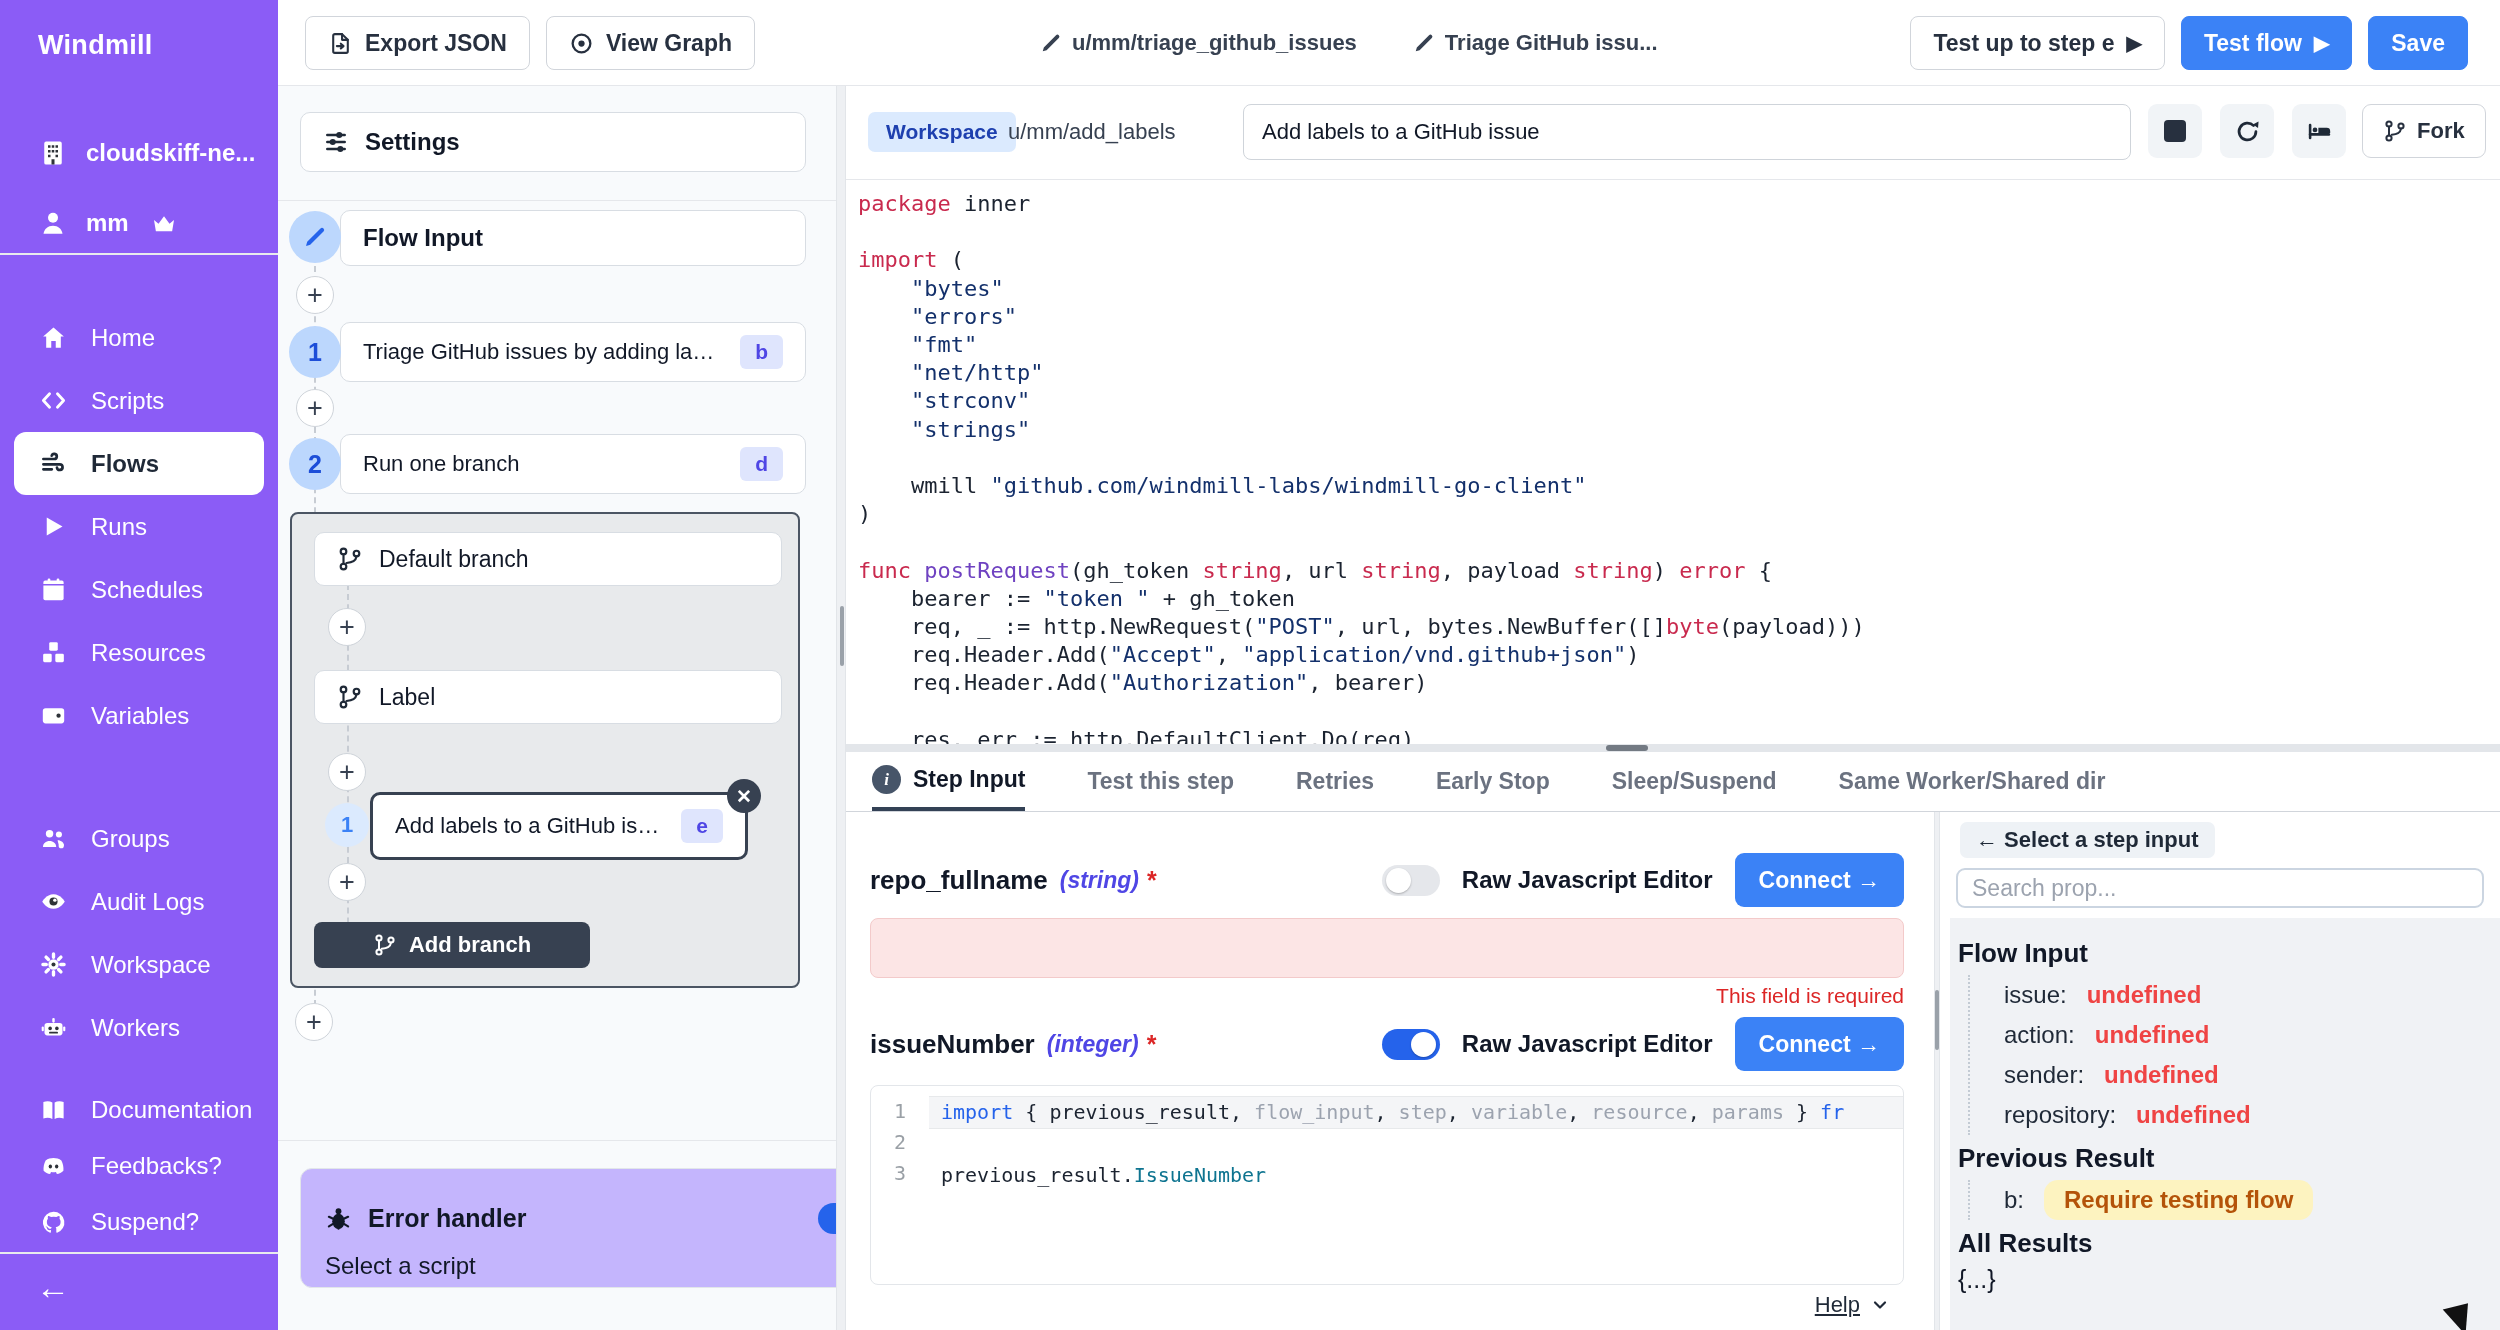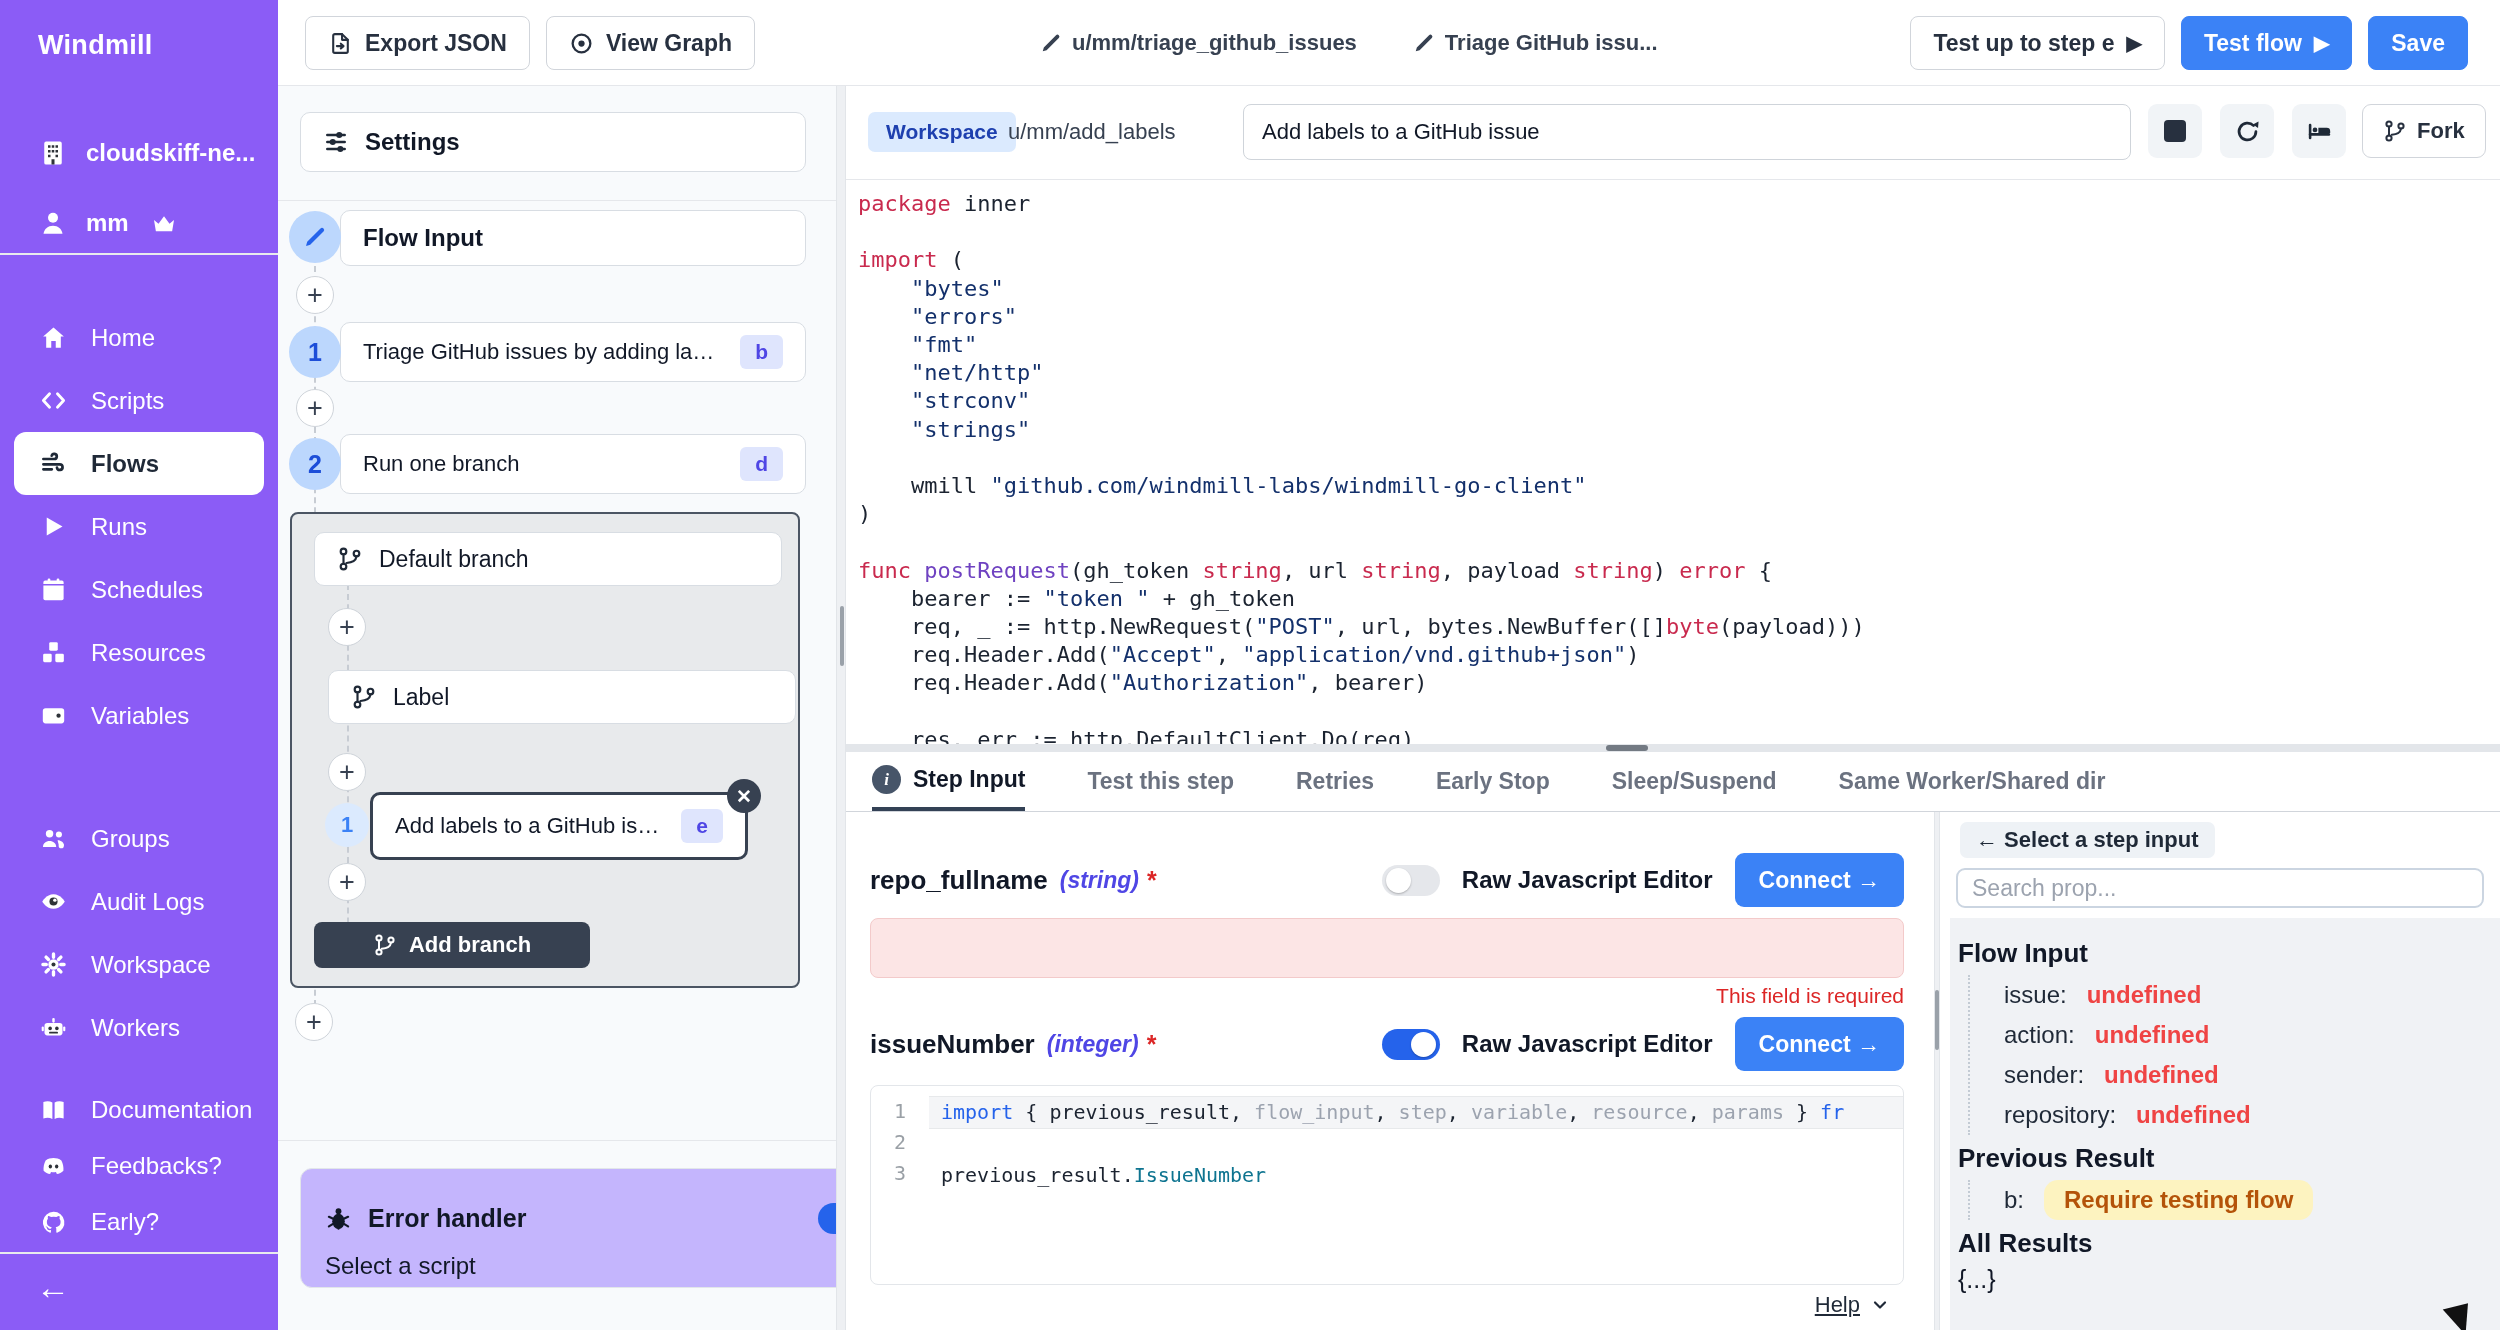--- a/index.html
+++ b/index.html
@@ -326,21 +326,21 @@
           </svg>
         </span>
         <span>Feedbacks?</span>
       </div>
     <div class="nav-item small">
         <span class="ic">
           <svg viewBox="0 0 24 24">
             <path fill="currentColor" d="M12 2.5a9.5 9.5 0 0 0-3 18.5c.5.1.7-.2.7-.5v-1.8c-2.7.6-3.3-1.2-3.3-1.2-.4-1.1-1-1.4-1-1.4-.9-.6.1-.6.1-.6 1 .1 1.5 1 1.5 1 .9 1.5 2.3 1.1 2.9.8.1-.6.3-1.1.6-1.3-2.1-.2-4.4-1.1-4.4-4.7 0-1 .4-1.9 1-2.6-.1-.2-.4-1.2.1-2.5 0 0 .8-.3 2.6 1a9 9 0 0 1 4.8 0c1.8-1.3 2.6-1 2.6-1 .5 1.3.2 2.3.1 2.5.6.7 1 1.6 1 2.6 0 3.6-2.3 4.5-4.4 4.7.3.3.6.9.6 1.8v2.7c0 .3.2.6.7.5A9.5 9.5 0 0 0 12 2.5z"></path>
           </svg>
         </span>
-        <span>Early?</span>
+        <span>Suspend?</span>
       </div>
   </div>
 
   <div class="sidediv" style="top:1252px"></div>
   <div class="backarrow">←</div>
 </aside>
 
 <header class="topbar">
   <div class="tb-left">
     <button class="btn">
@@ -456,21 +456,21 @@
               <circle cx="6" cy="5" r="2.6"></circle>
               <circle cx="6" cy="19" r="2.6"></circle>
               <circle cx="18" cy="7" r="2.6"></circle>
               <path d="M6 7.6v8.8M18 9.6c-.6 4.4-4.8 5.8-9.2 6.1"></path>
             </g>
           </svg>
         </span>
       <span>Default branch</span>
     </div>
     <div class="pluscirc" style="left:36px;top:94px">+</div>
-    <div class="fp-card" style="left:36px;top:156px;width:468px;height:54px;font-size:23px">
+    <div class="fp-card" style="left:22px;top:156px;width:468px;height:54px;font-size:23px">
       <span class="ic">
           <svg viewBox="0 0 24 24">
             <g fill="none" stroke="currentColor" stroke-linecap="round" stroke-linejoin="round" stroke-width="2">
               <circle cx="6" cy="5" r="2.6"></circle>
               <circle cx="6" cy="19" r="2.6"></circle>
               <circle cx="18" cy="7" r="2.6"></circle>
               <path d="M6 7.6v8.8M18 9.6c-.6 4.4-4.8 5.8-9.2 6.1"></path>
             </g>
           </svg>
         </span>

